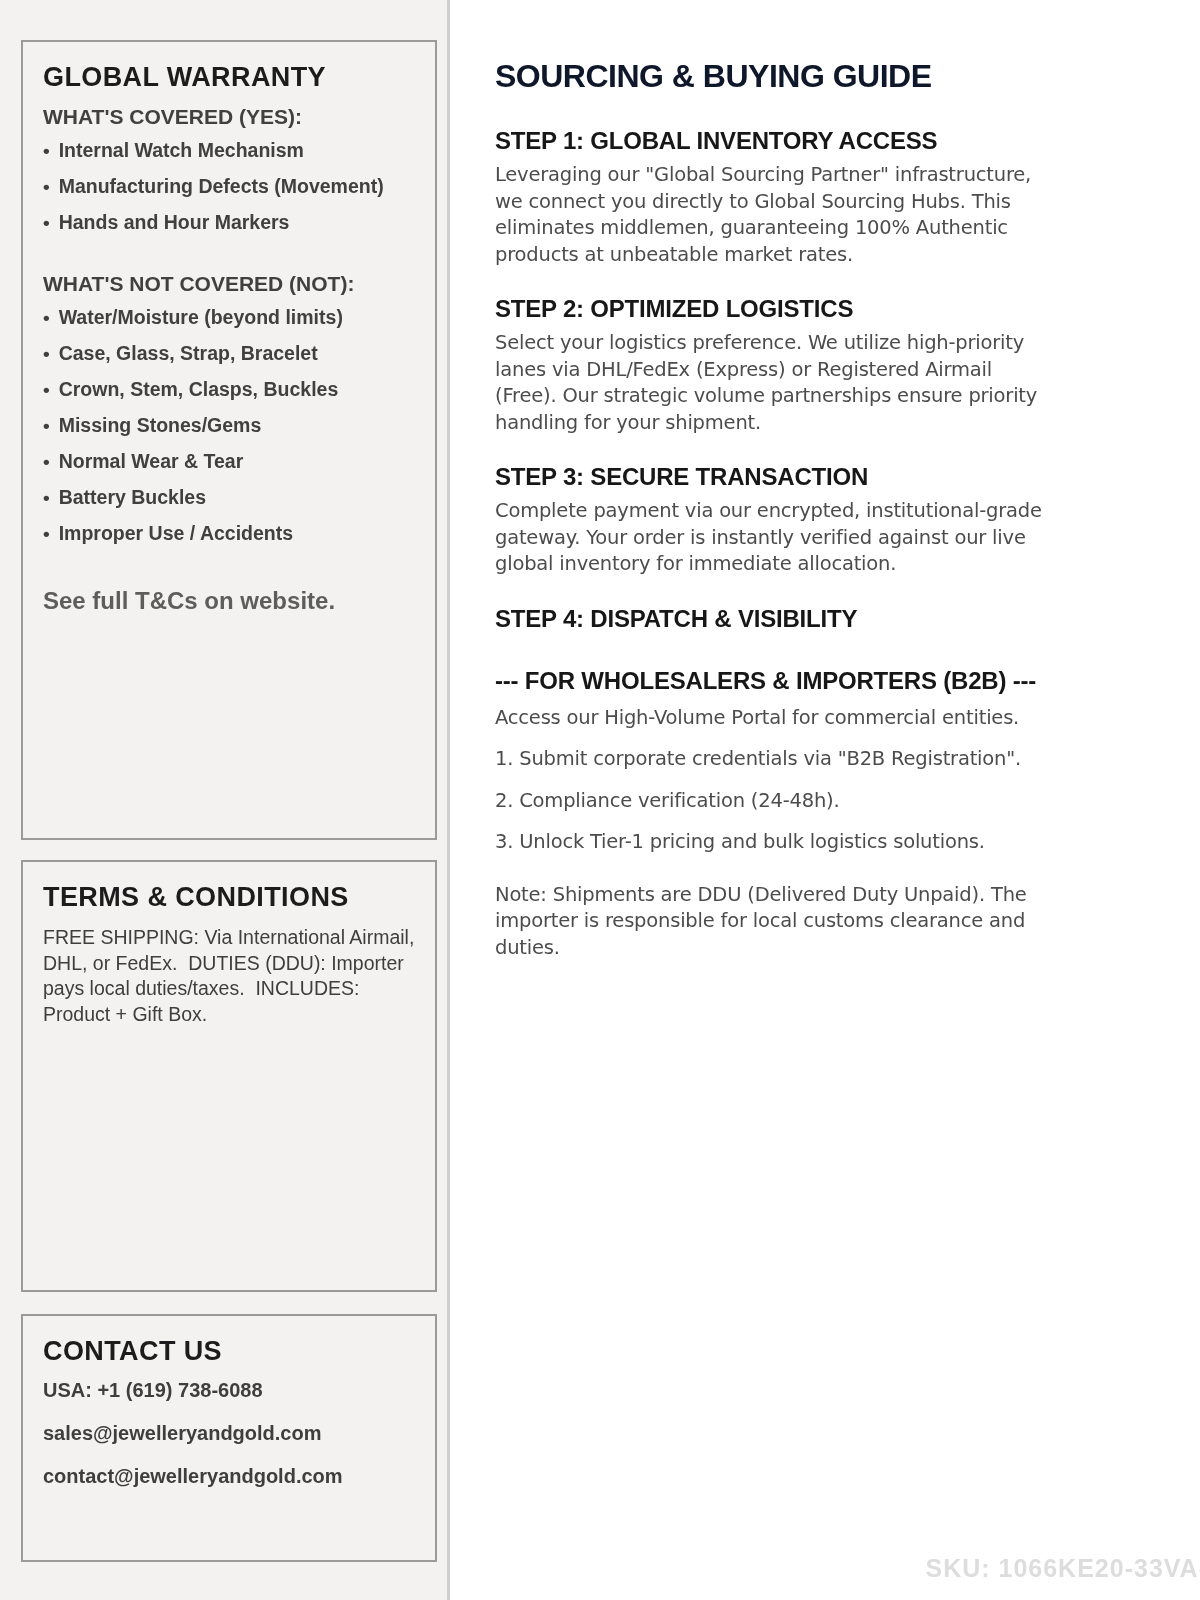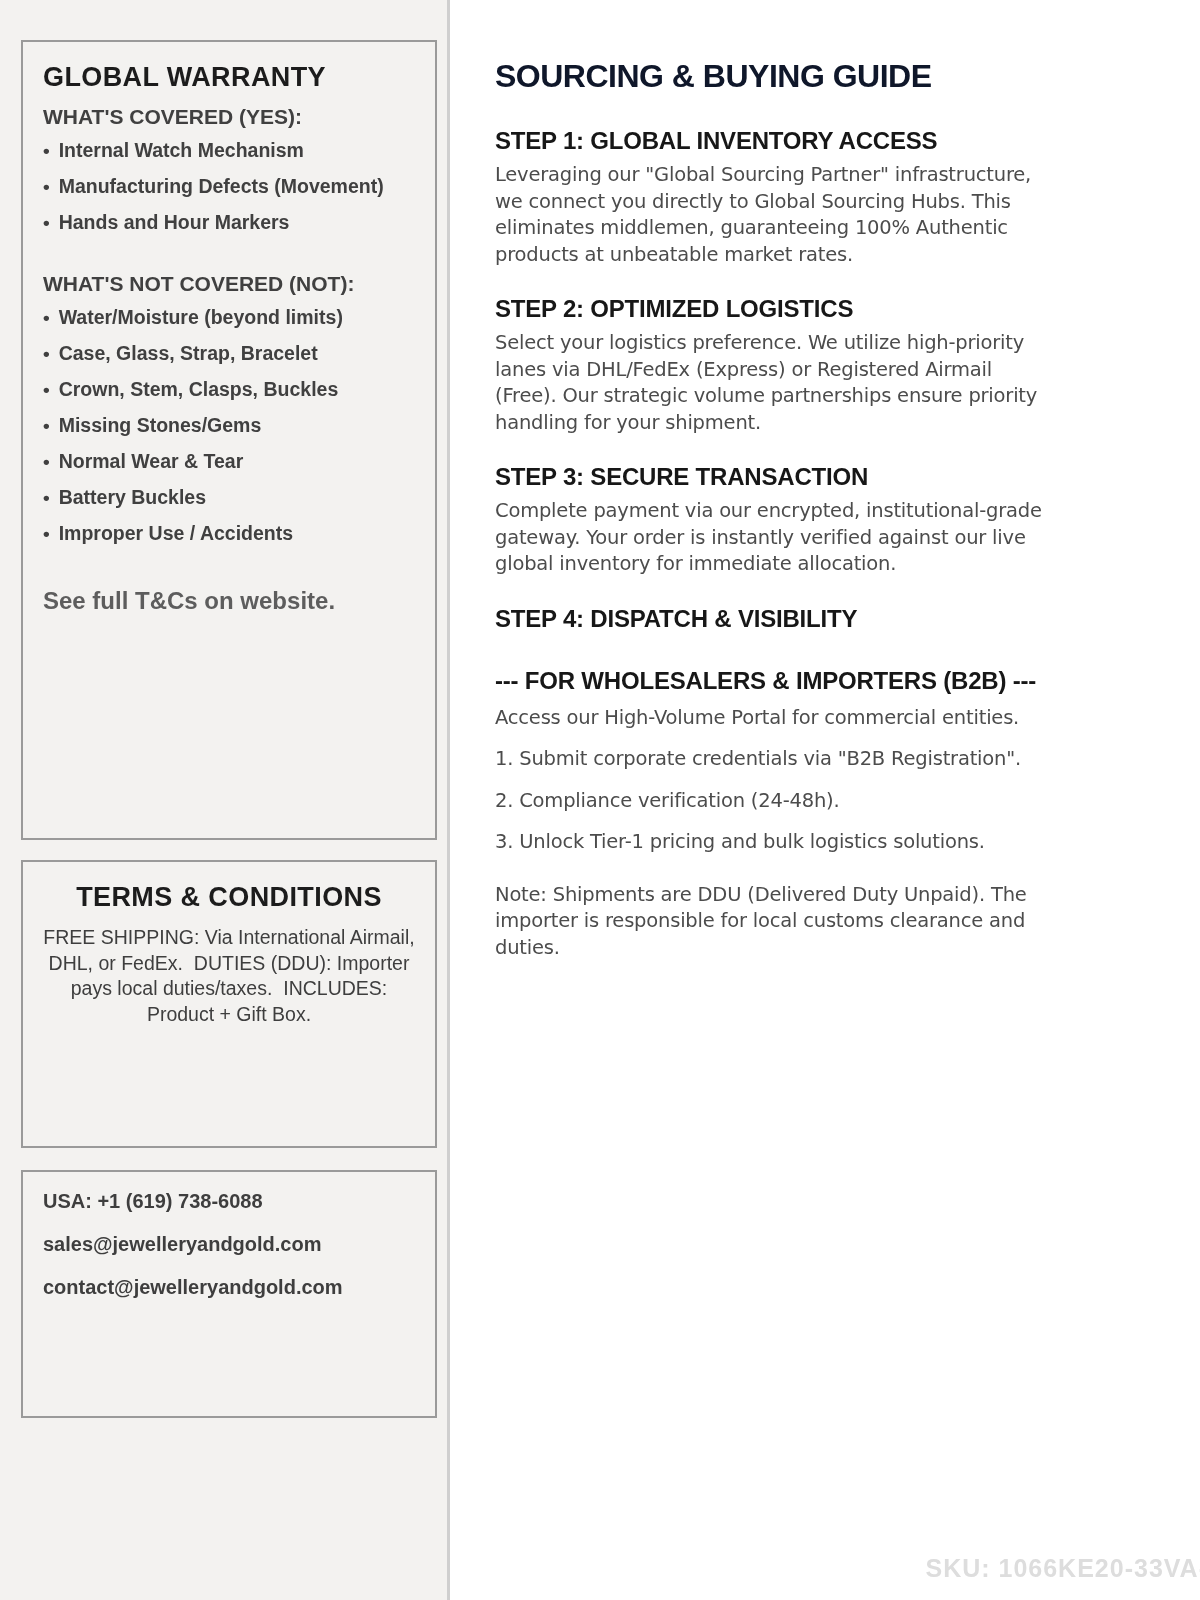--- a/index.html
+++ b/index.html
@@ -19,21 +19,21 @@
     background: #f3f2f0;
     border-right: 3px solid #cfcfcf;
   }
   .side-box {
     margin-left: 21px;
     width: 416px;
     border: 2px solid #9a9a9a;
     padding: 18px 20px;
   }
   .box-warranty { margin-top: 40px; height: 800px; }
-  .box-terms    { margin-top: 20px; height: 288px; text-align: center; }
+  .box-terms    { margin-top: 20px; height: 432px; }
   .box-contact  { margin-top: 22px; height: 248px; }
 
   .box-title {
     font-size: 27px;
     font-weight: 800;
     color: #1c1c1c;
     letter-spacing: 0.4px;
     margin: 2px 0 12px 0;
   }
   .sub-heading {
@@ -183,20 +183,21 @@
     </ul>
     <div class="footnote">See full T&amp;Cs on website.</div>
   </div>
 
   <div class="side-box box-terms">
     <div class="box-title">TERMS &amp; CONDITIONS</div>
     <div class="terms-body">FREE SHIPPING: Via International Airmail, DHL, or FedEx.  DUTIES (DDU): Importer pays local duties/taxes.  INCLUDES: Product + Gift Box.</div>
   </div>
 
   <div class="side-box box-contact">
+    <div class="box-title">CONTACT US</div>
     <div class="contact-line">USA: +1 (619) 738-6088</div>
     <div class="contact-line">sales@jewelleryandgold.com</div>
     <div class="contact-line">contact@jewelleryandgold.com</div>
   </div>
 
 </div>
 
 <div class="main">
   <div class="main-inner">
     <h1 class="page-title">SOURCING &amp; BUYING GUIDE</h1>

